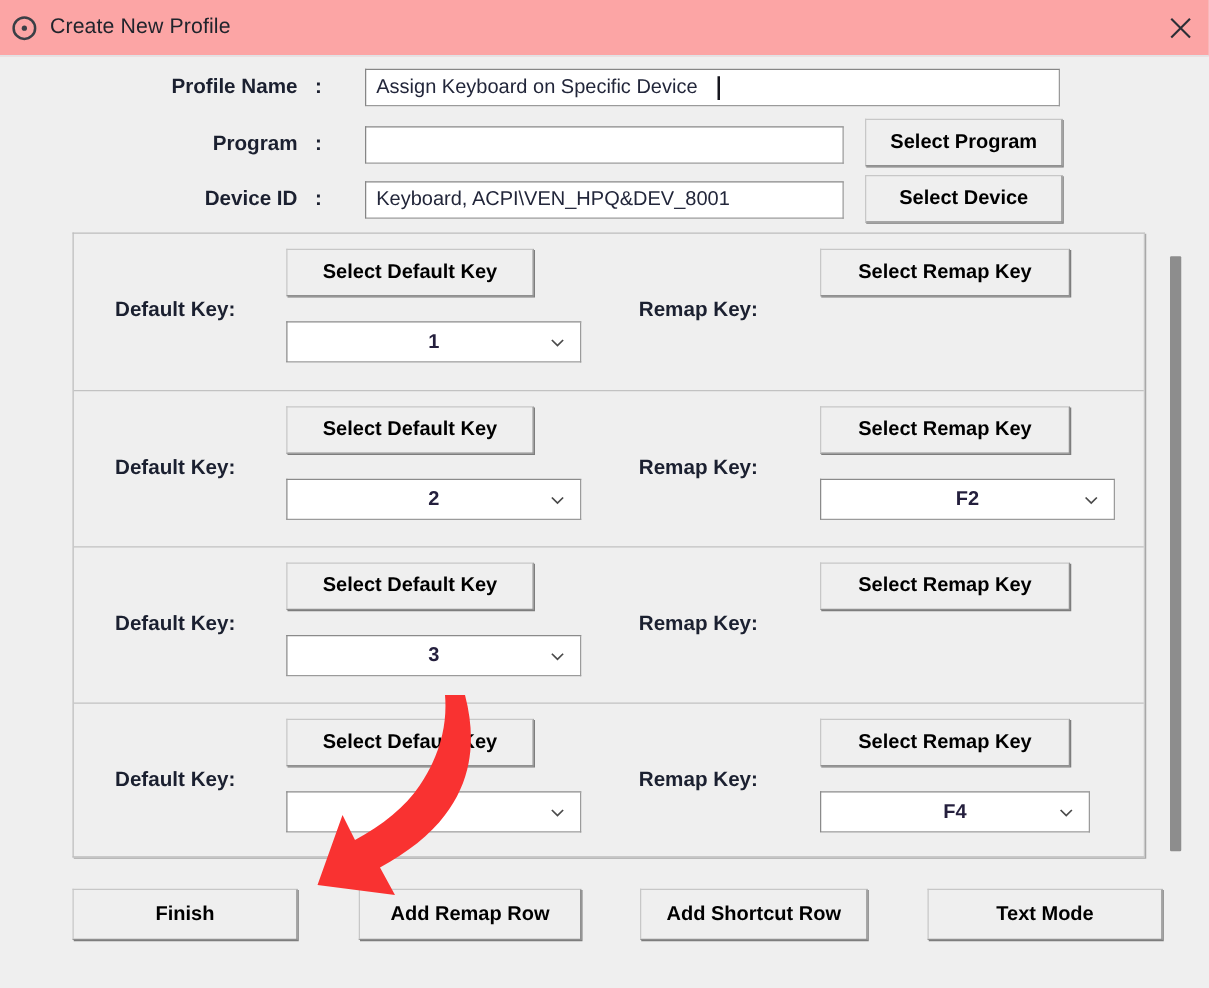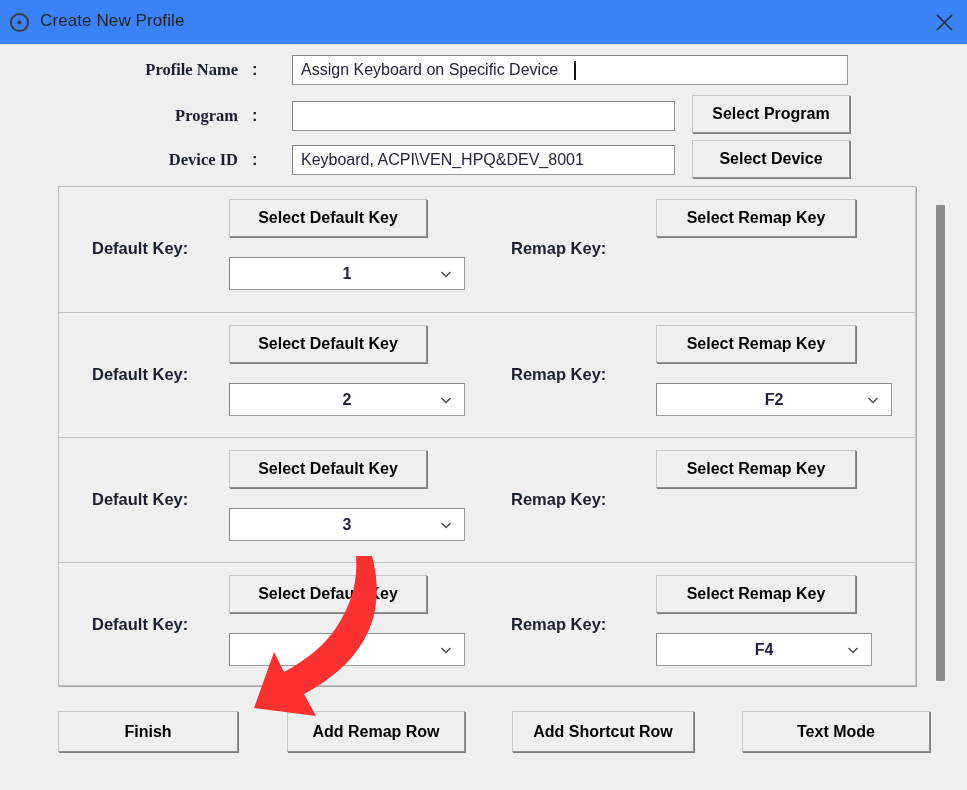--- a/index.html
+++ b/index.html
@@ -14,21 +14,21 @@
     color: #1b1b2b;
     overflow: hidden;
     position: relative;
   }
 
   
   #titlebar {
     position: absolute;
     left: 0; top: 0;
     width: 967px; height: 45px;
-    background: #3b82f6;
+    background: #fca5a5;
     border-bottom: 1px solid #dfe3e6;
     box-sizing: border-box;
   }
   #app-icon {
     position: absolute;
     left: 9px; top: 12px;
     width: 21px; height: 21px;
   }
   #app-icon svg { display: block; }
   #window-title {
@@ -49,21 +49,20 @@
   #close-button svg { display: block; }
 
   
   .form-label {
     position: absolute;
     font-size: 16.5px;
     font-weight: bold;
     color: #1b2030;
     white-space: nowrap;
     text-align: right;
-    font-family: Liberation Serif, serif;
   }
   .form-colon {
     position: absolute;
     font-size: 16.5px;
     font-weight: bold;
     color: #1b2030;
   }
   .textfield {
     position: absolute;
     background: #ffffff;

